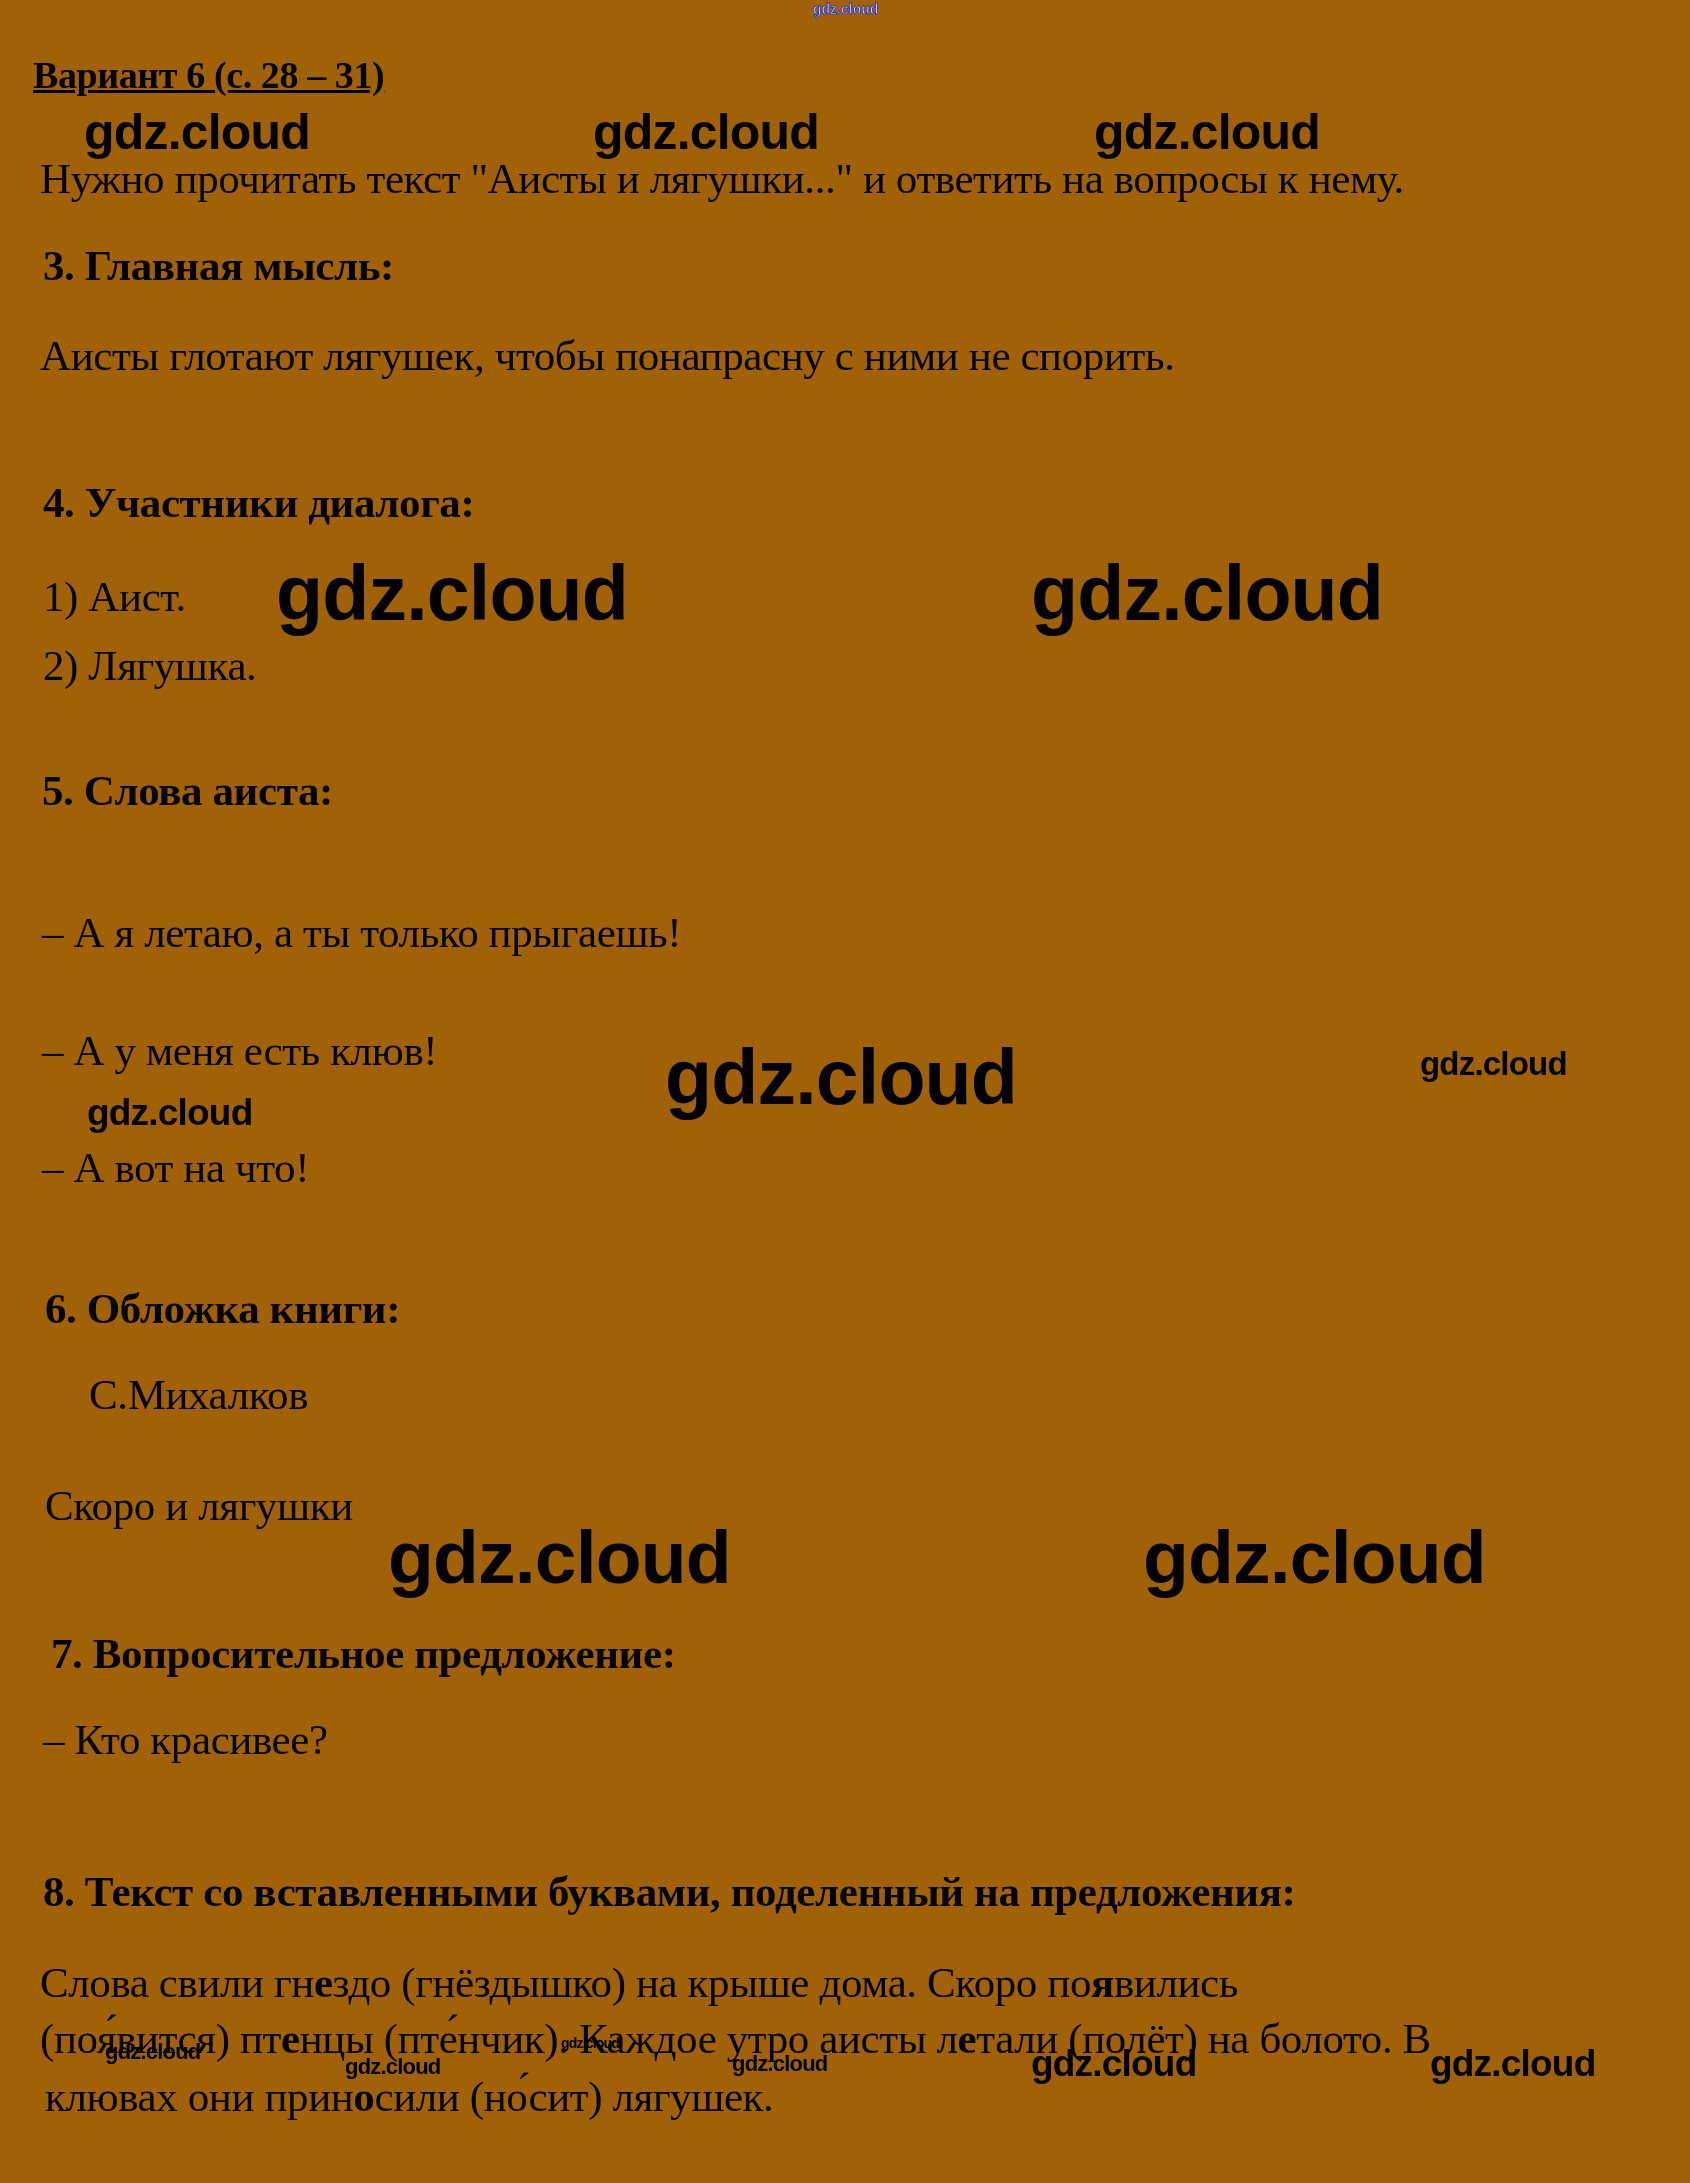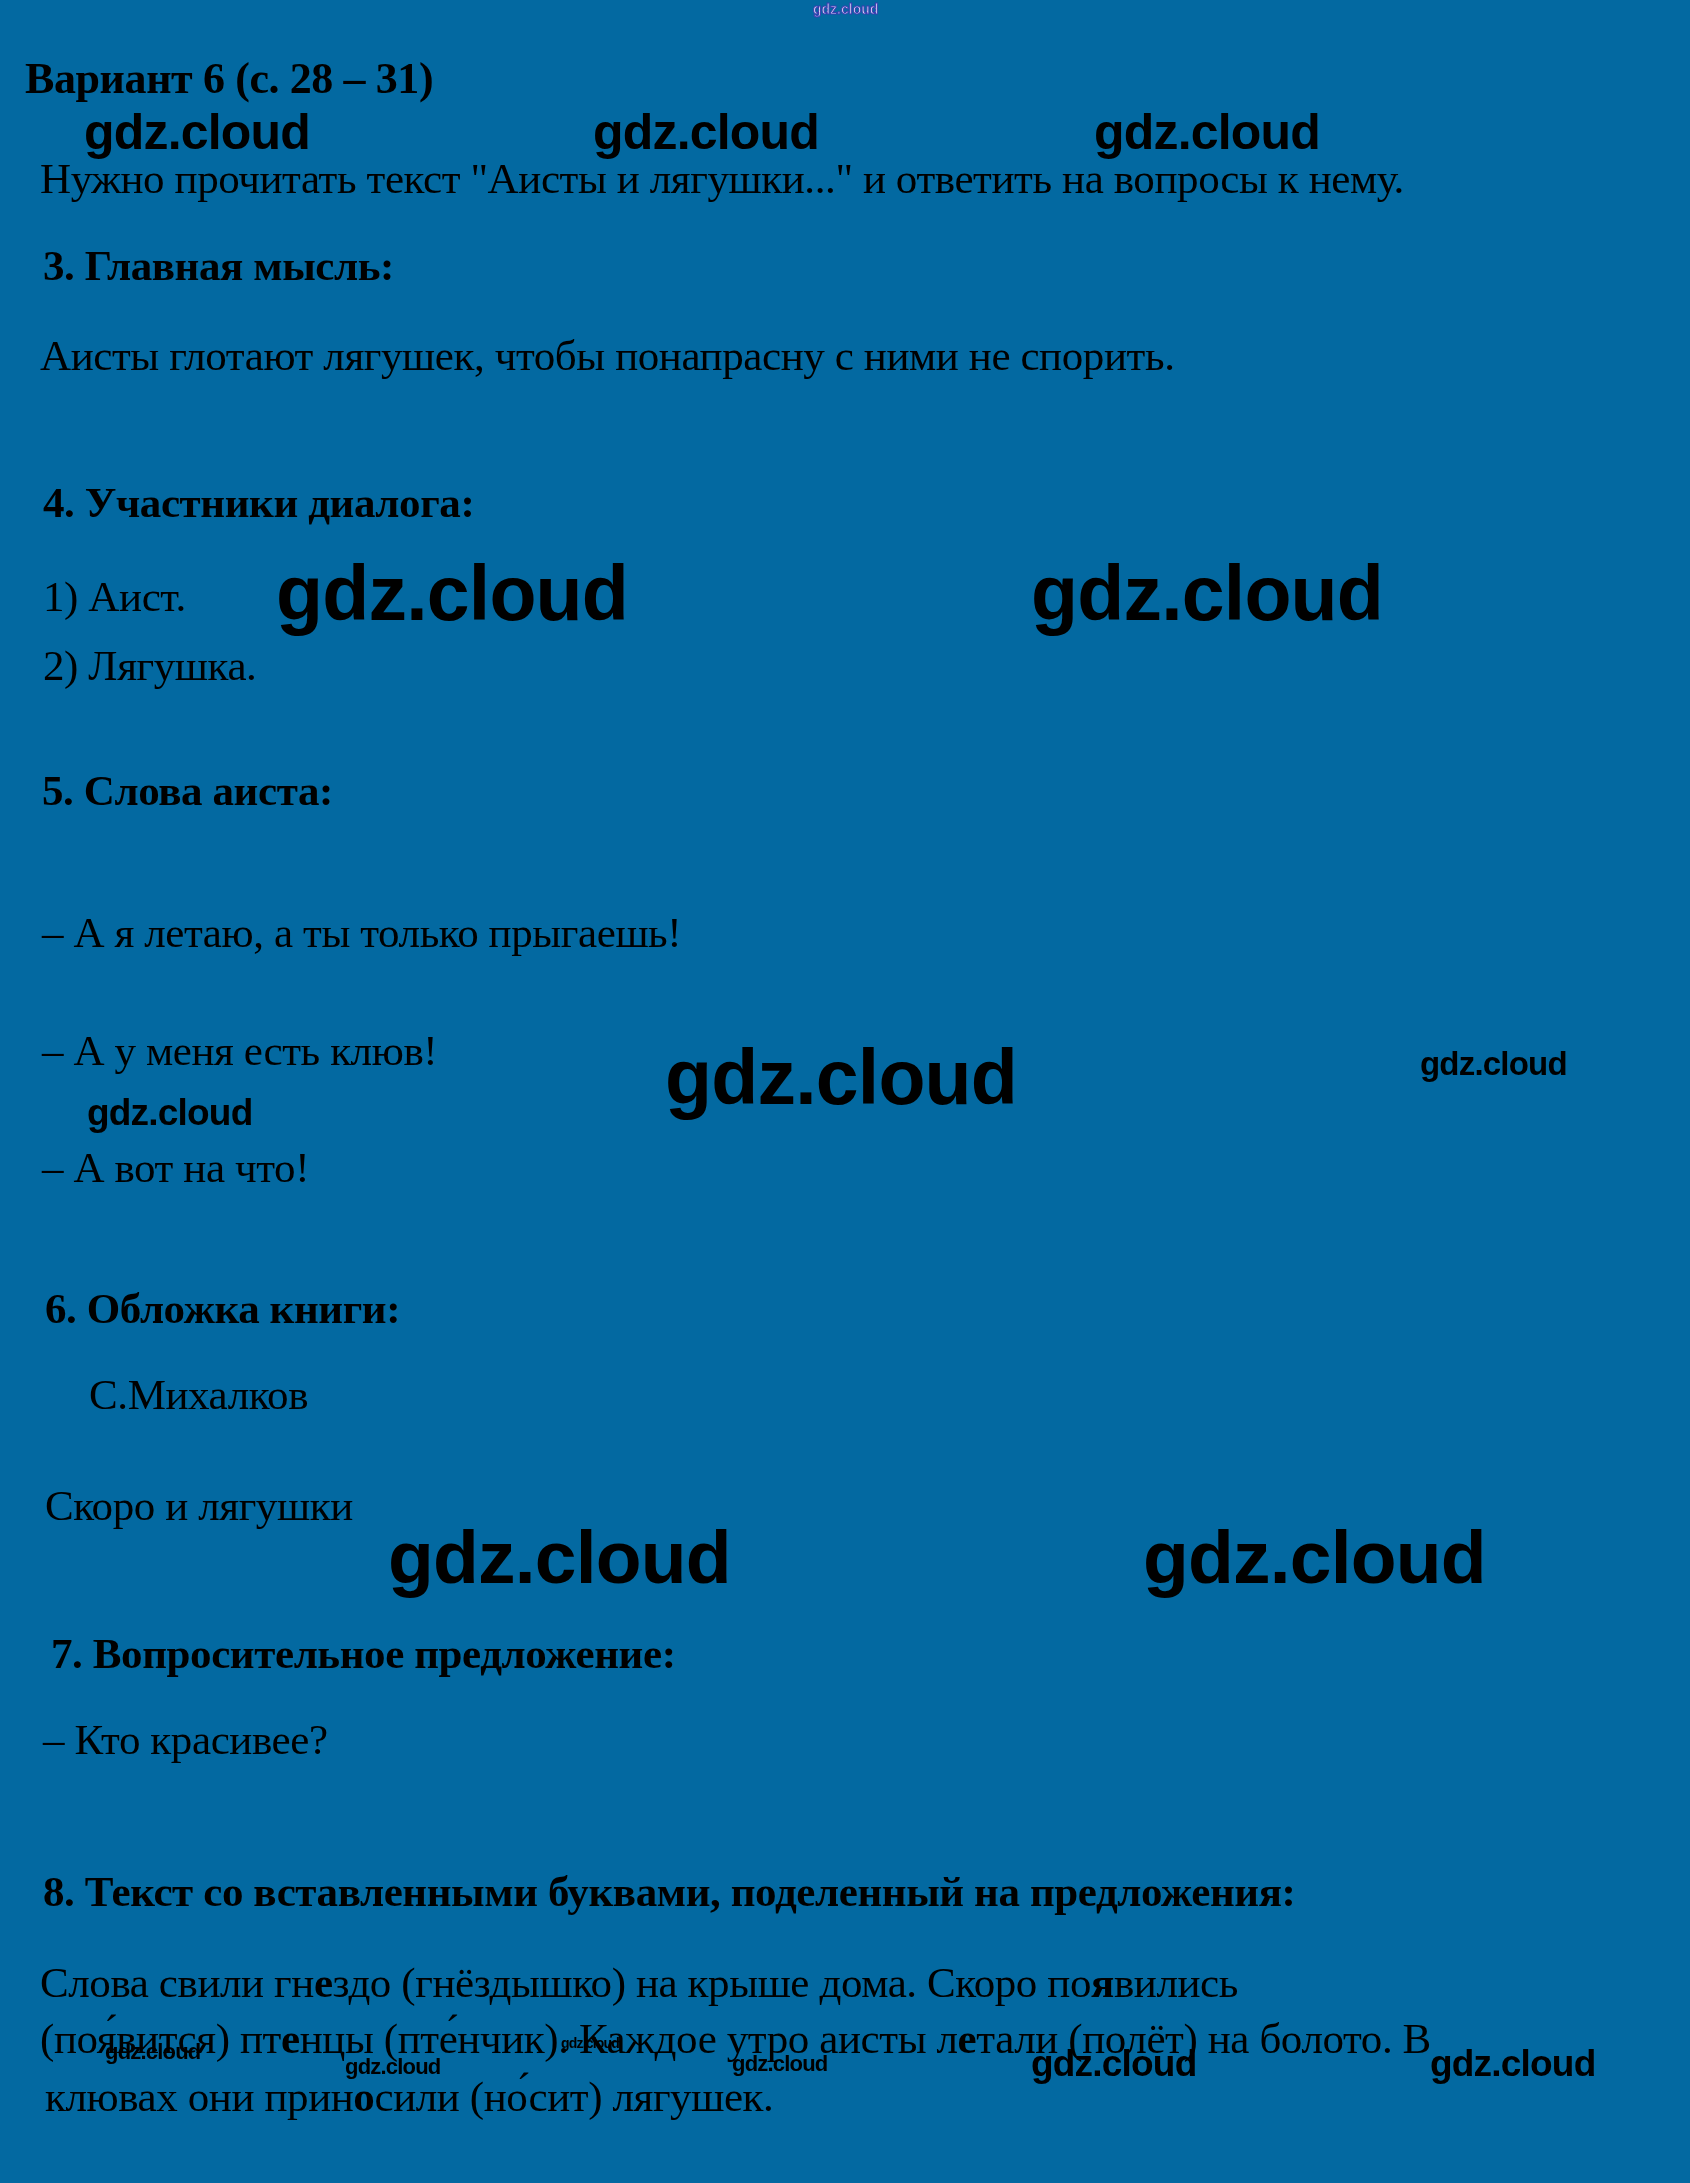--- a/index.html
+++ b/index.html
@@ -1,20 +1,20 @@
 <!DOCTYPE html>
 <html style="font-size:13.4px"><head>
 <meta charset="utf-8">
 <style>
   html,body{margin:0;padding:0;background:#ffffff;}
   #page{
     position:relative;
     width:1690px;
     height:2183px;
-    background:#0369a1;
+    background:#a16207;
     overflow:hidden;
     font-family:"Liberation Serif", serif;
     color:#000000;
   }
   .t{
     position:absolute;
     white-space:nowrap;
     font-family:"Liberation Serif", serif;
     font-size:43px;
     line-height:1.1;
@@ -40,21 +40,21 @@
   }
   .wm-med{font-weight:600;}
 </style>
 </head>
 <body>
 
 <div id="page">
 
   <div class="wm wm-blue" style="left:813px;top:1.7px;font-size:14px;">gdz.cloud</div>
 
-  <div class="t hd" style="left:25px;top:55px;font-size:44px;">Вариант 6 (с. 28 – 31)</div>
+  <div class="t hd" style="left:33px;top:55px;font-size:38px;text-decoration:underline;">Вариант 6 (с. 28 – 31)</div>
 
   <div class="wm" style="left:84px;top:107px;font-size:50px;">gdz.cloud</div>
   <div class="wm" style="left:593px;top:107px;font-size:50px;">gdz.cloud</div>
   <div class="wm" style="left:1094px;top:107px;font-size:50px;">gdz.cloud</div>
 
   <div class="t" style="left:40px;top:155px;">Нужно прочитать текст "Аисты и лягушки..." и ответить на вопросы к нему.</div>
 
   <div class="t hd" style="left:43px;top:242px;">3. Главная мысль:</div>
   <div class="t" style="left:40px;top:332px;">Аисты глотают лягушек, чтобы понапрасну с ними не спорить.</div>
 

